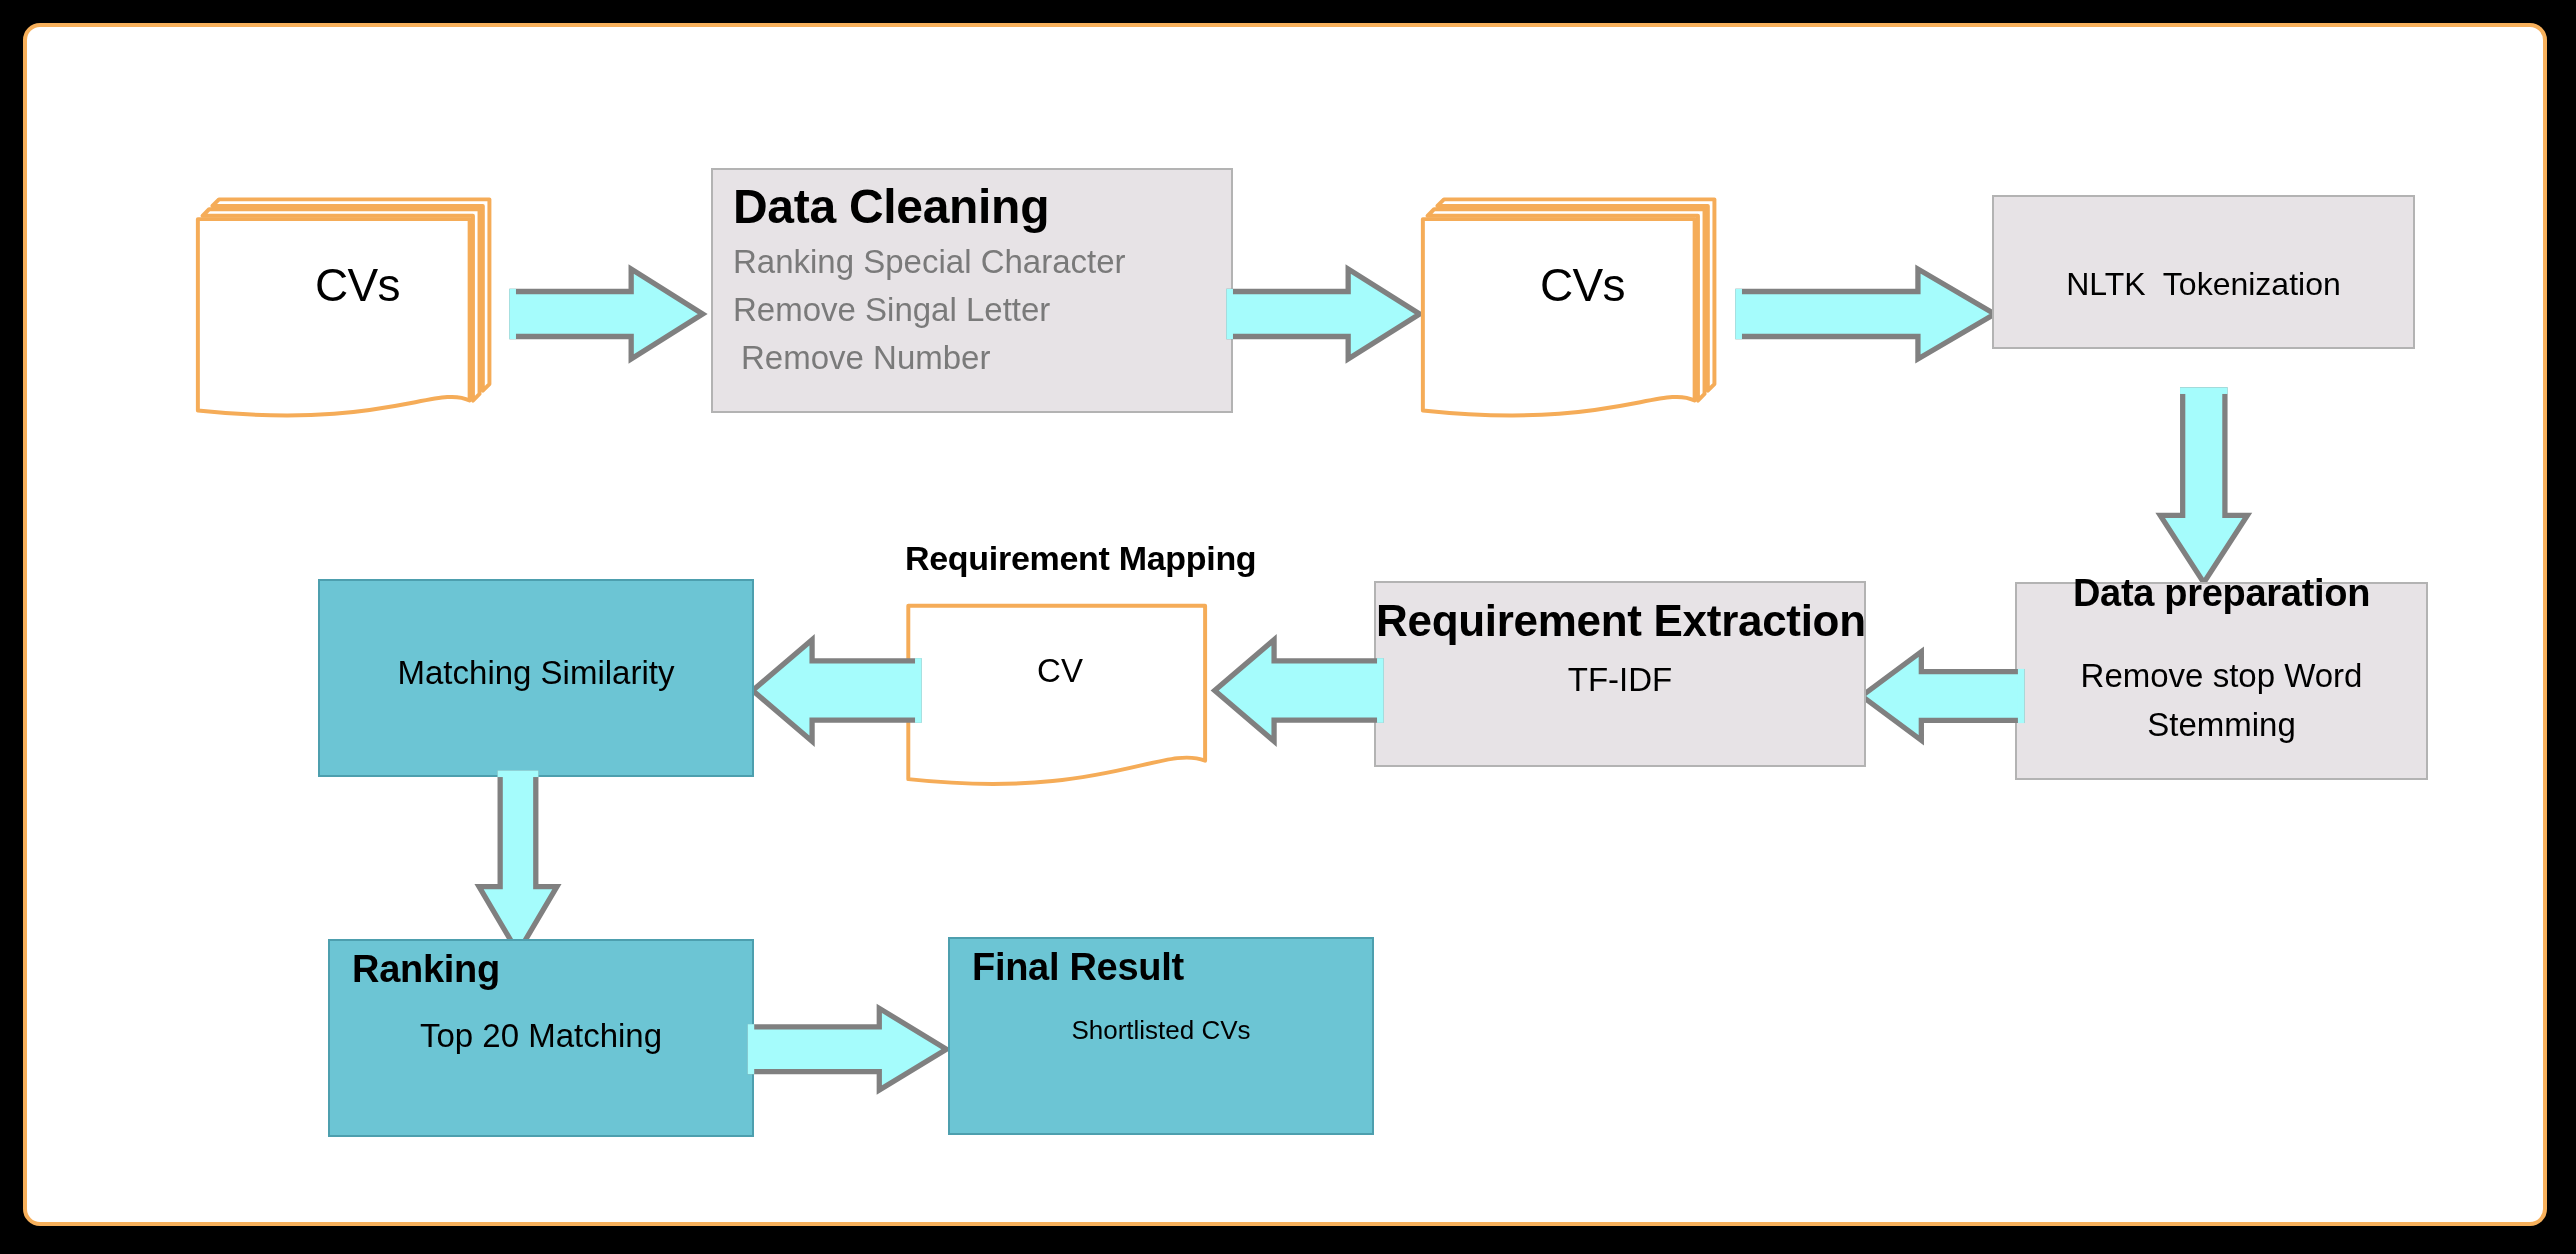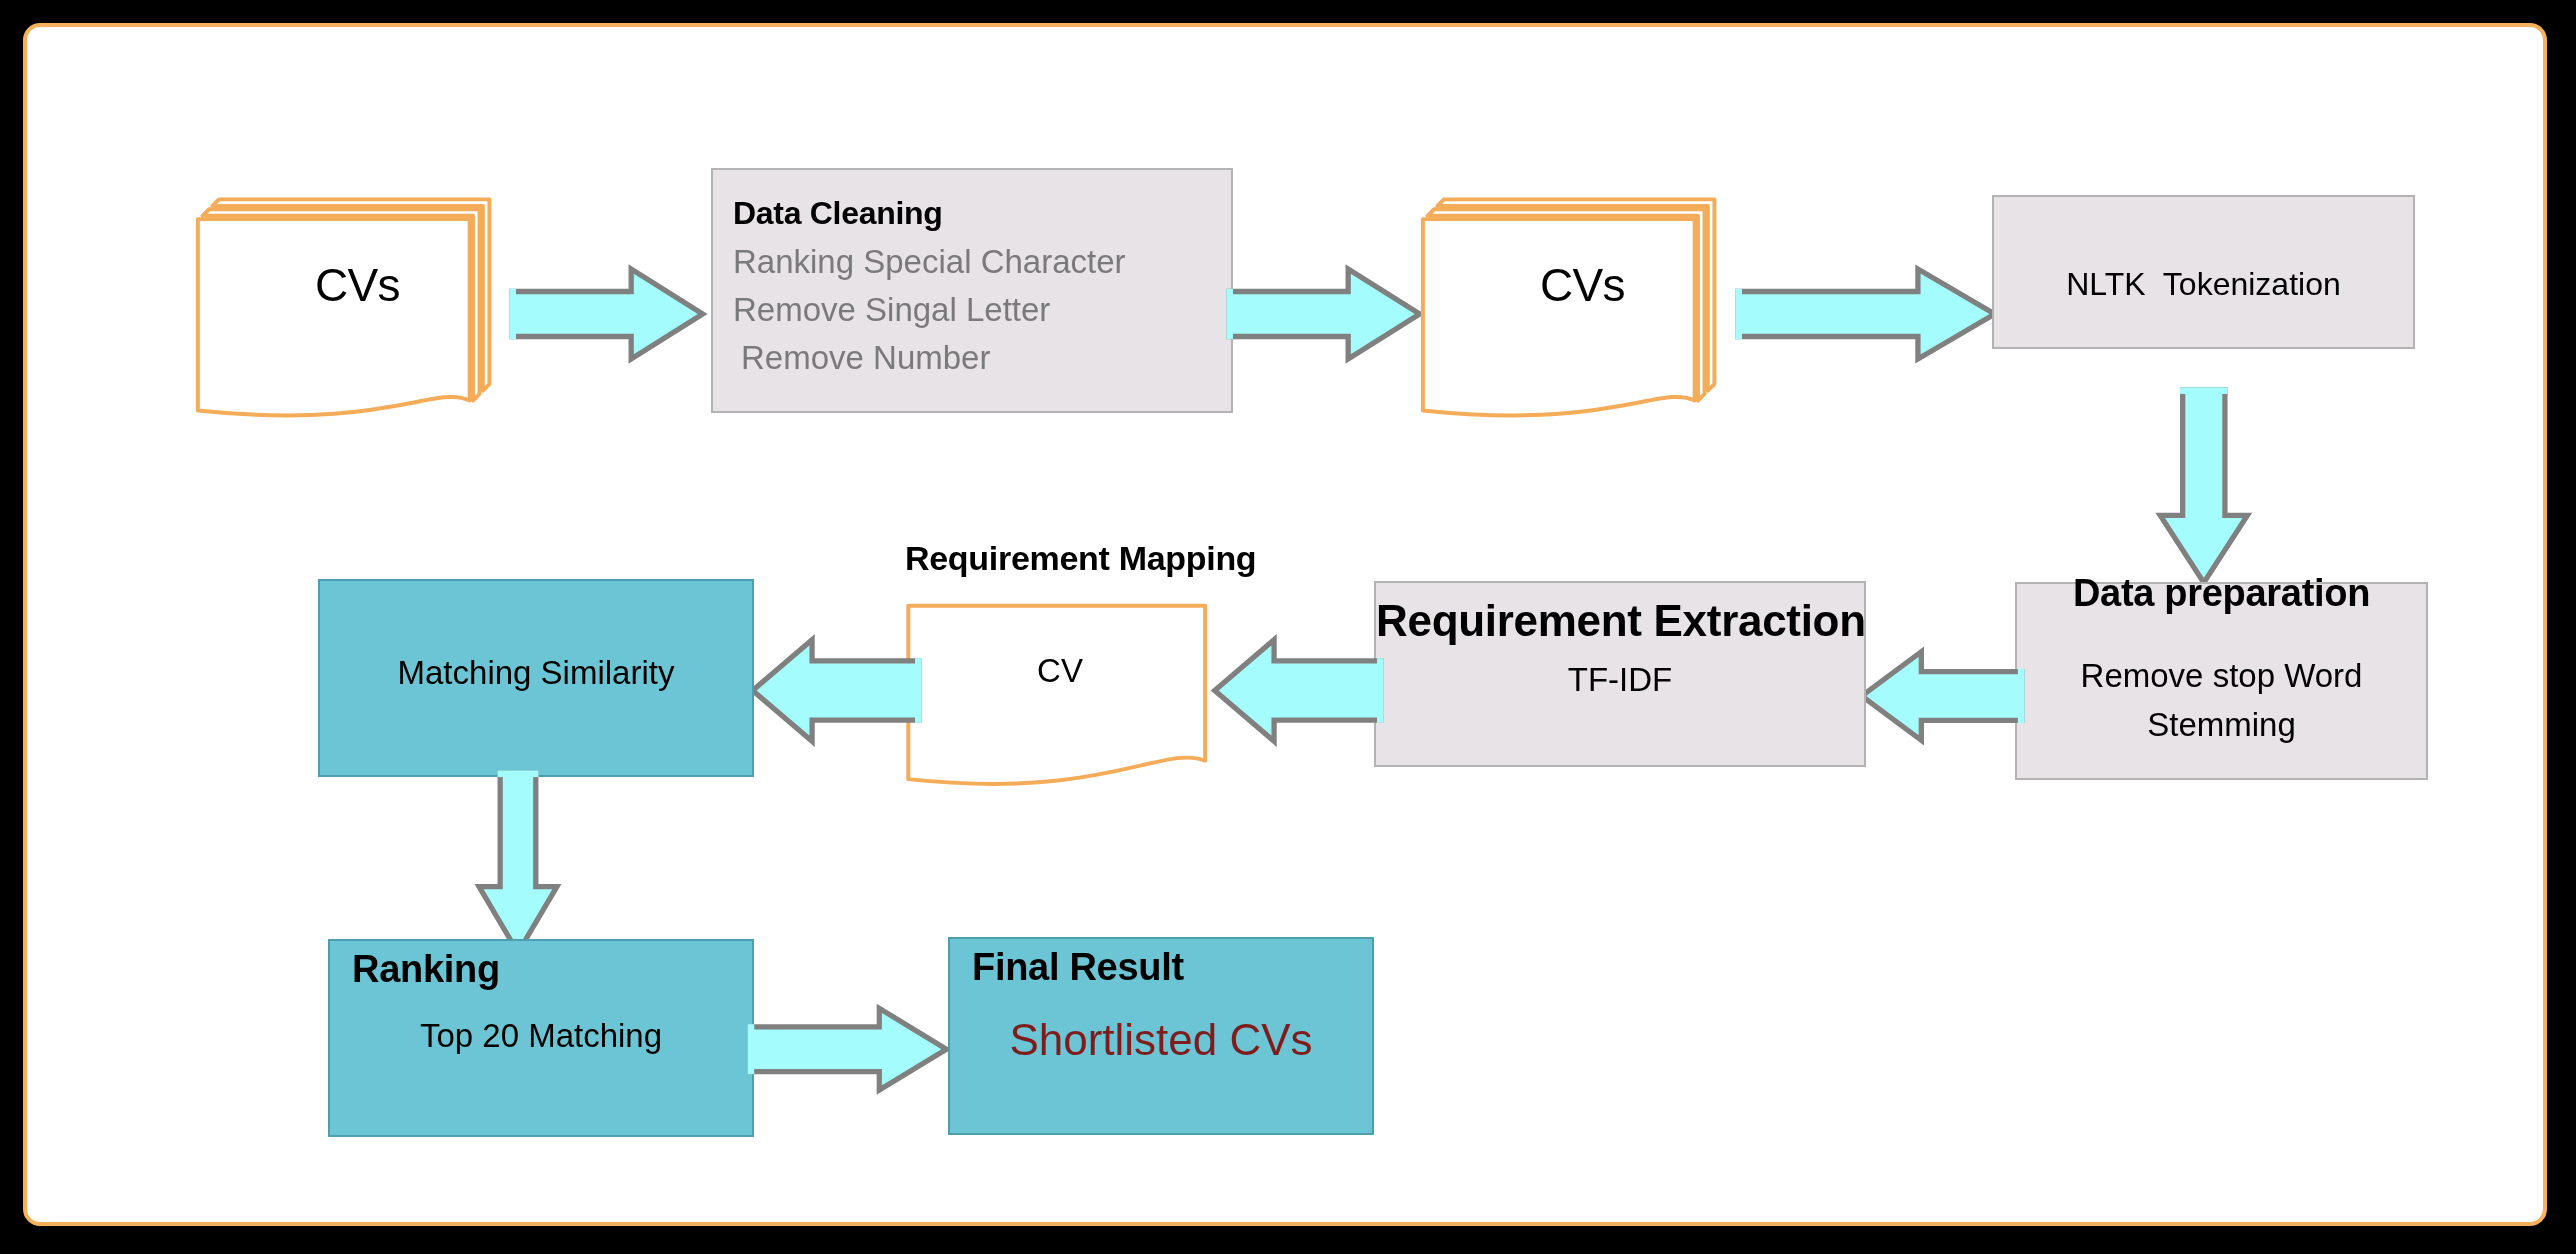--- a/index.html
+++ b/index.html
@@ -44,21 +44,21 @@
       </svg>
       <div class="cvlabel" style="top:92px;font-size:46px;letter-spacing:-0.7px;">CVs</div>
     </div>
 
     <svg class="arrow" style="left:485px;top:234px;width:192px;height:106px;" viewBox="0 0 290 160">
       <polygon points="0,46 180,46 180,12 288,80 180,148 180,114 0,114" fill="#A5FCFC" stroke="#808080" stroke-width="8" stroke-linejoin="miter"></polygon>
       <rect x="-4" y="42" width="10" height="76" fill="#A5FCFC"></rect>
     </svg>
 
     <div class="node greybox" style="left:684px;top:141px;width:522px;height:245px;">
-      <div class="title-bold" style="left:20px;top:25px;font-size:32px;">Data Cleaning</div>
+      <div class="title-bold" style="left:20px;top:9px;font-size:48px;">Data Cleaning</div>
       <div class="sub sub-grey" style="left:20px;top:73px;font-size:33px;">Ranking Special Character</div>
       <div class="sub sub-grey" style="left:20px;top:121px;font-size:33px;">Remove Singal Letter</div>
       <div class="sub sub-grey" style="left:28px;top:169px;font-size:33px;">Remove Number</div>
     </div>
 
     <svg class="arrow" style="left:1202px;top:234px;width:192px;height:106px;" viewBox="0 0 290 160">
       <polygon points="0,46 180,46 180,12 288,80 180,148 180,114 0,114" fill="#A5FCFC" stroke="#808080" stroke-width="8" stroke-linejoin="miter"></polygon>
       <rect x="-4" y="42" width="10" height="76" fill="#A5FCFC"></rect>
     </svg>
 
@@ -134,18 +134,18 @@
       <div class="ctr" style="top:76px;font-size:33px;color:#000;">Top 20 Matching</div>
     </div>
 
     <svg class="arrow" style="left:723px;top:984px;width:198px;height:79px;" viewBox="0 0 300 120">
       <polygon points="0,24 196,24 196,-4 298,58 196,120 196,92 0,92" fill="#A5FCFC" stroke="#808080" stroke-width="8" stroke-linejoin="miter"></polygon>
       <rect x="-4" y="20" width="10" height="76" fill="#A5FCFC"></rect>
     </svg>
 
     <div class="node tealbox" style="left:921px;top:910px;width:426px;height:198px;">
       <div class="title-bold" style="left:22px;top:6.6px;font-size:38px;">Final Result</div>
-      <div class="ctr" style="top:76px;font-size:44px;color:#7f1d1d;text-align:center;">Shortlisted CVs</div>
+      <div class="ctr" style="top:76px;font-size:26px;color:#000000;text-align:center;">Shortlisted CVs</div>
     </div>
 
   </div>
 </div>
 
 
 </body></html>

